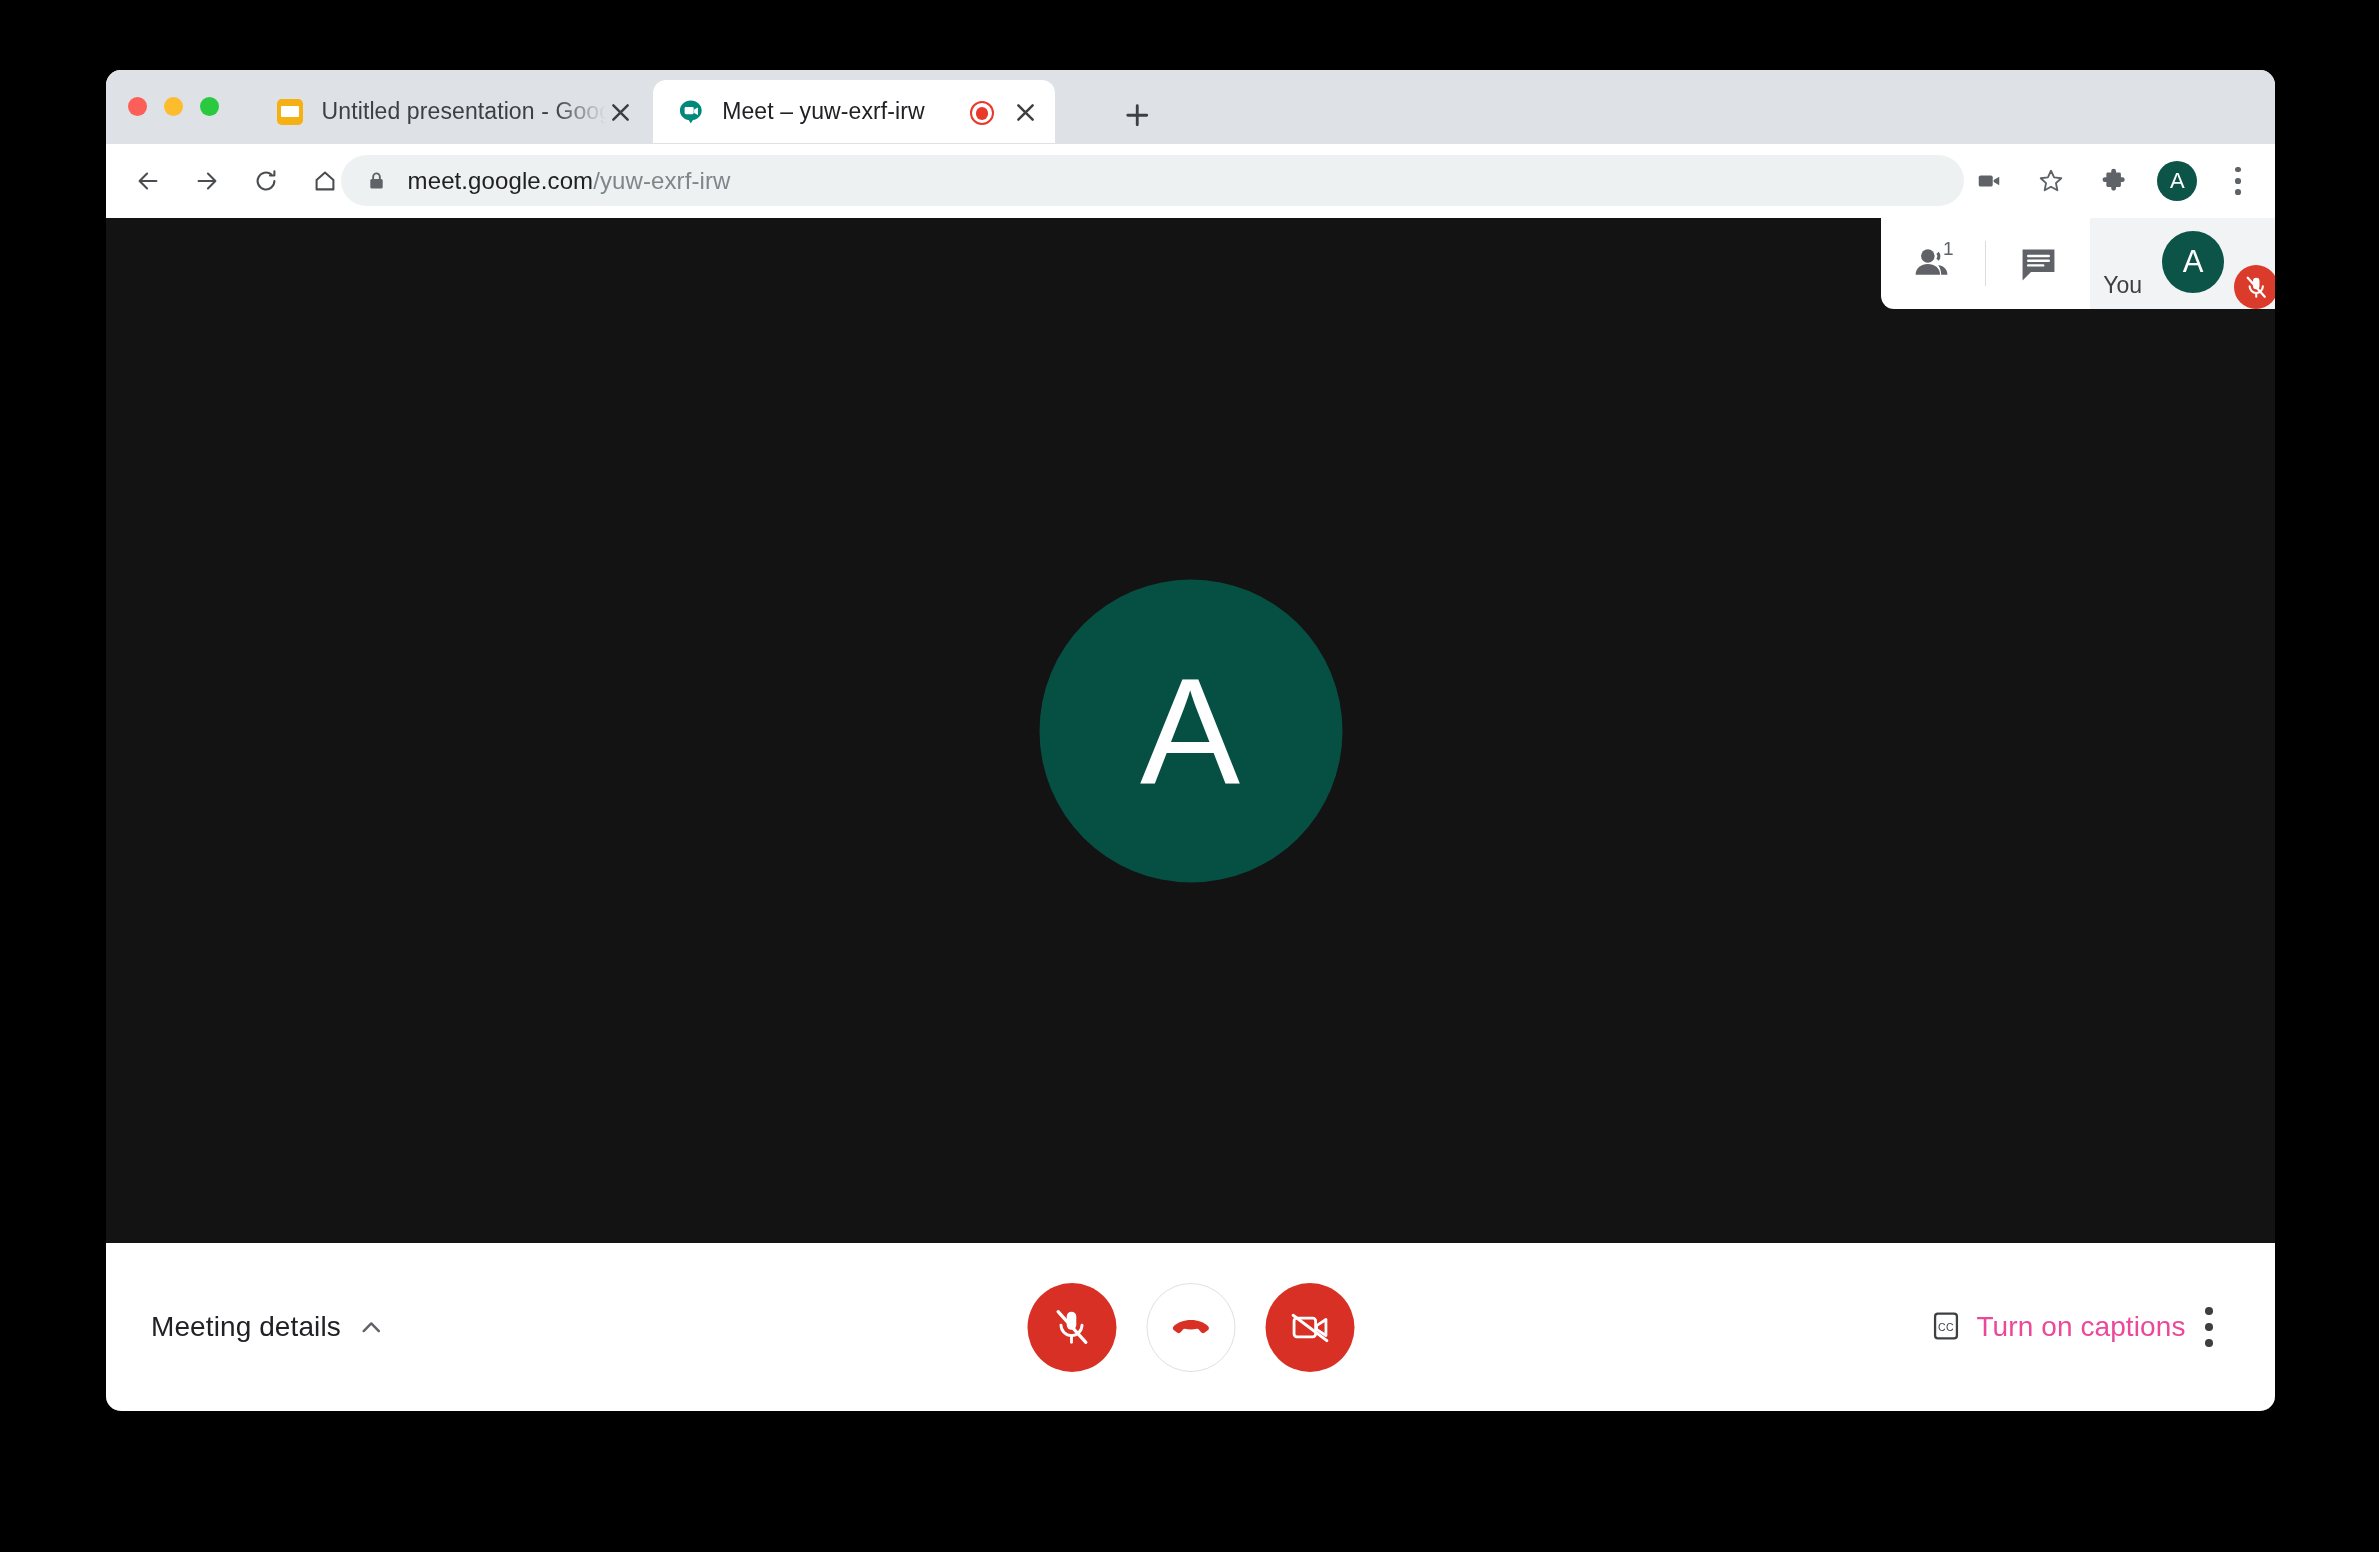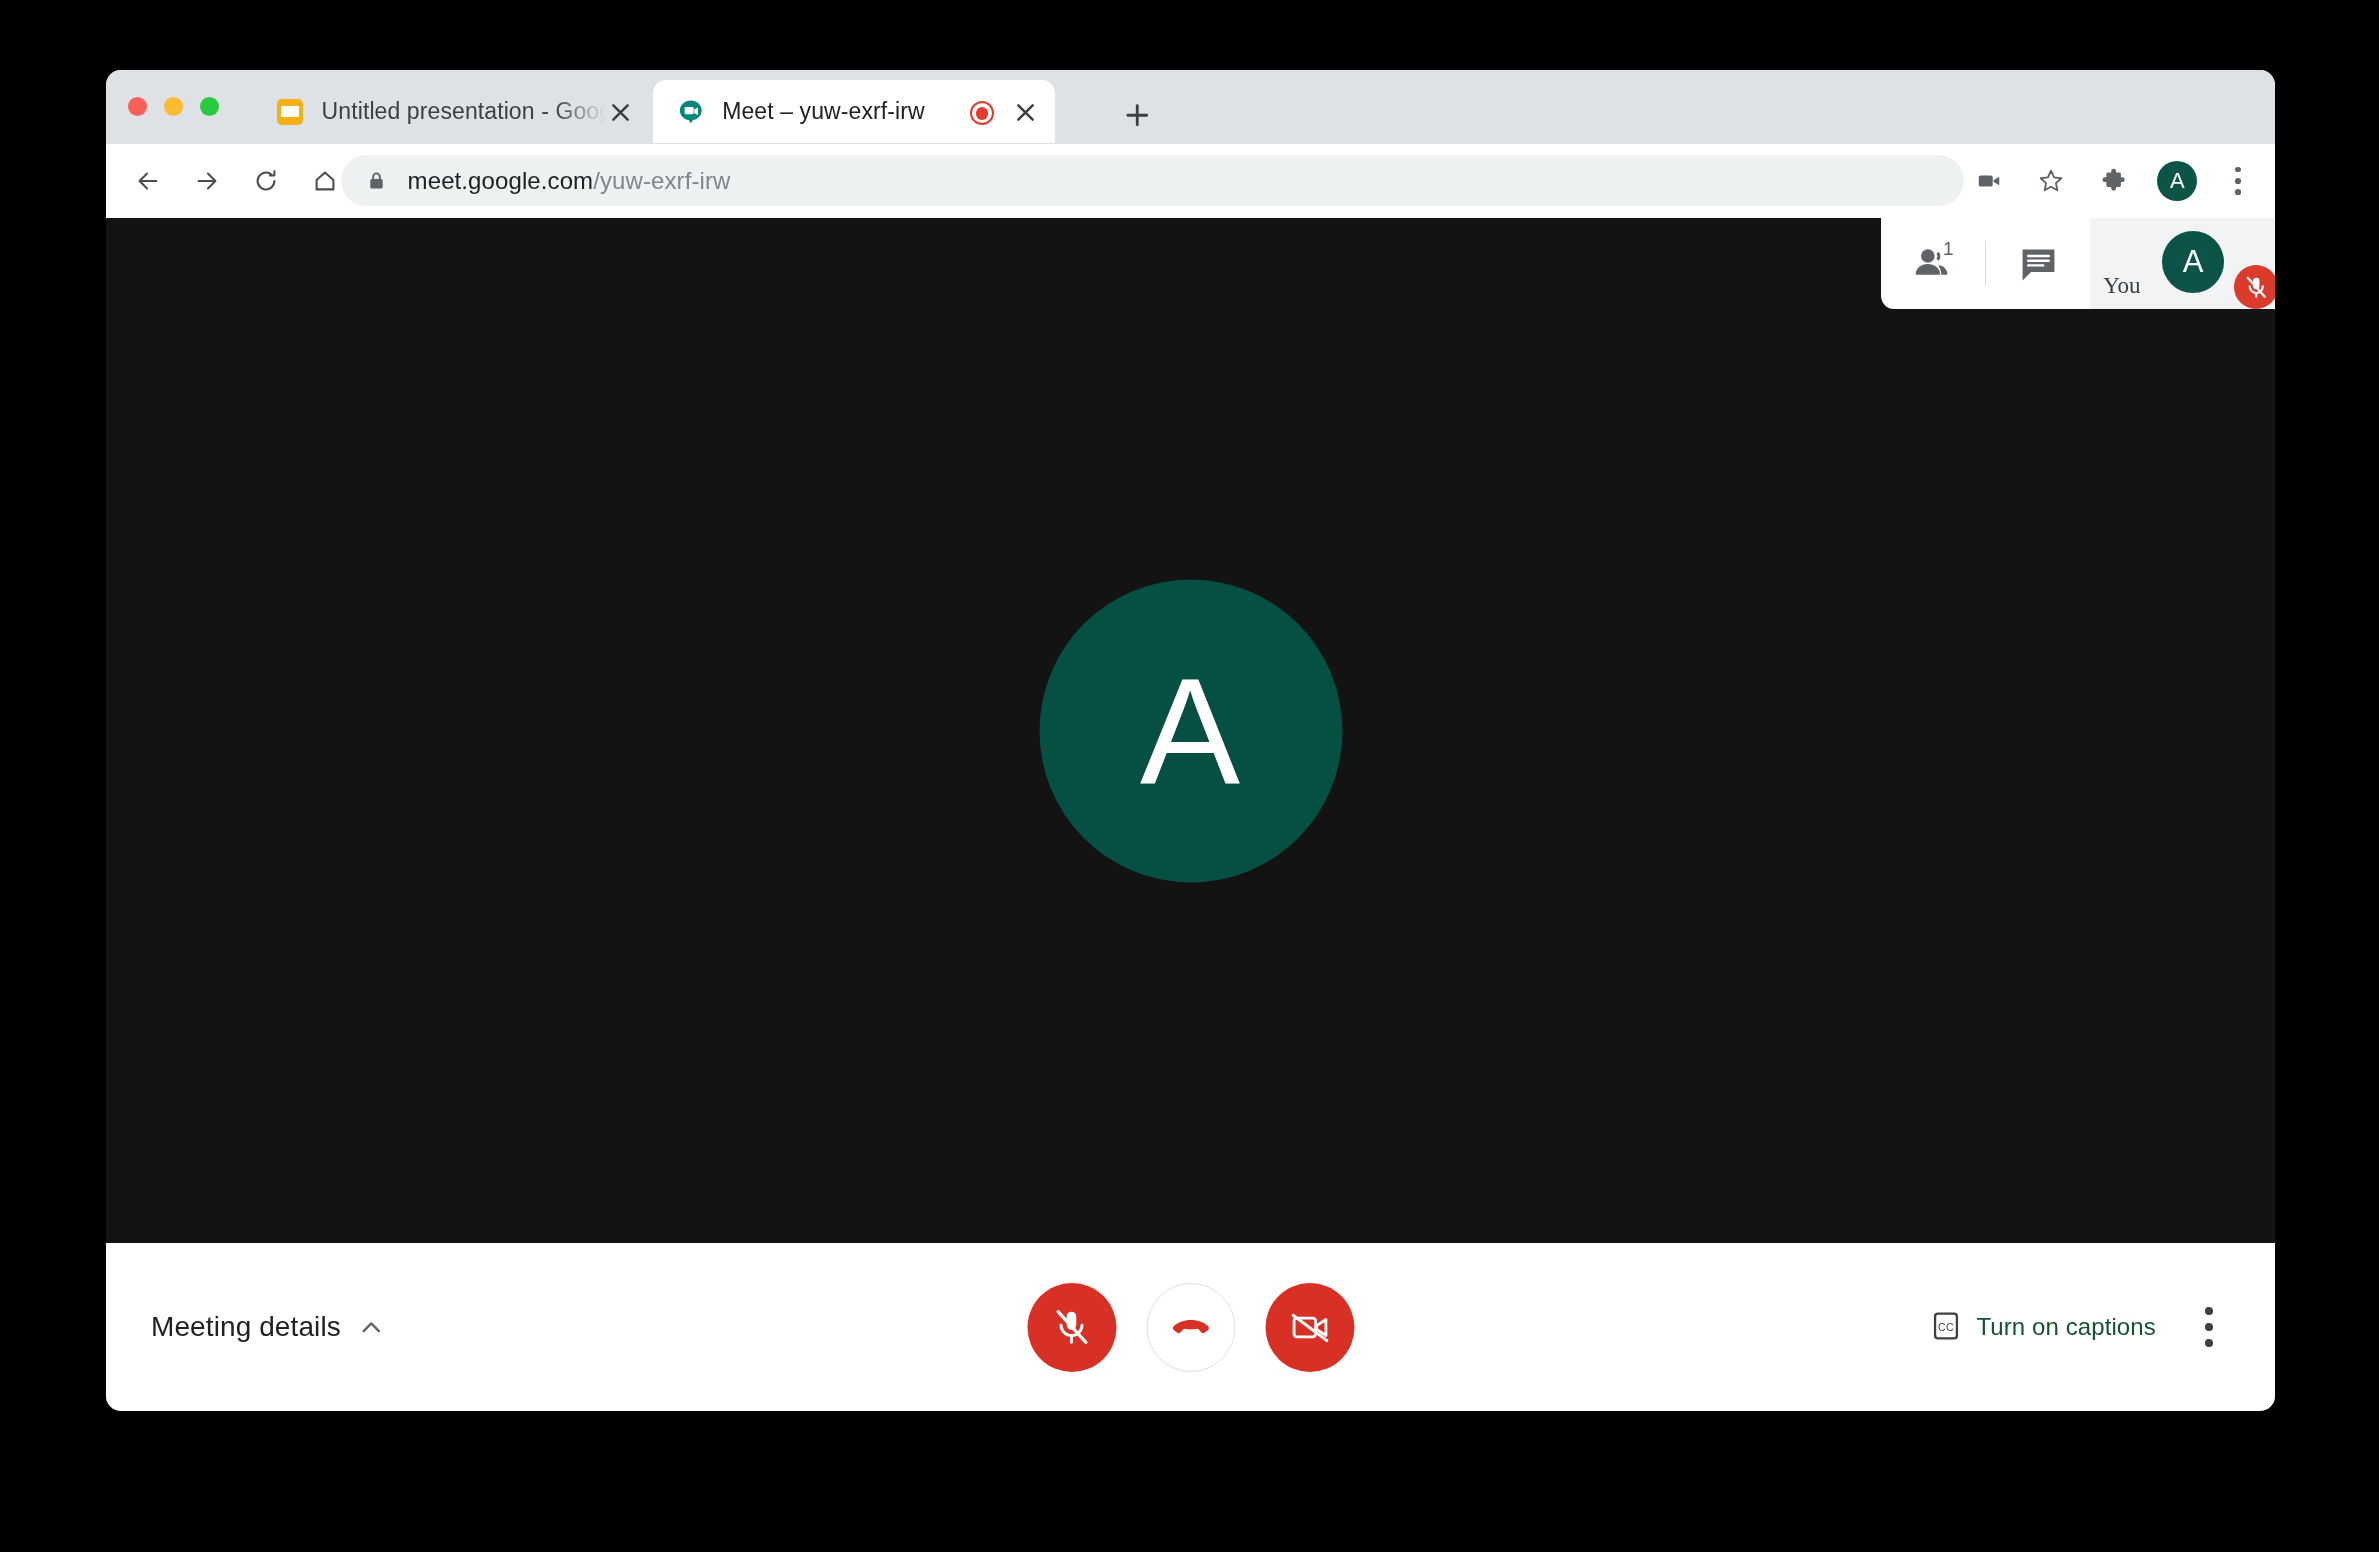--- a/index.html
+++ b/index.html
@@ -299,21 +299,20 @@
     display: flex;
     align-items: center;
   }
   .self-label {
     position: absolute;
     left: 13.2px;
     bottom: 12.3px;
     font-size: 23px;
     color: #3c4043;
     line-height: 1;
-    font-family: Liberation Serif, serif;
   }
   .self-avatar {
     position: absolute;
     left: 72px;
     top: 13.2px;
     width: 62px; height: 62px;
     border-radius: 50%;
     background: #0b5447;
     color: #ffffff;
     display: flex; align-items: center; justify-content: center;
@@ -383,22 +382,22 @@
     gap: 72px;
   }
   .action {
     display: flex;
     align-items: center;
     gap: 11.4px;
     width: 189px;
     color: #3c4043;
   }
   .action .act-label {
-    font-size: 24px;
-    color: #14532d;
+    font-size: 28px;
+    color: #ec4899;
     white-space: nowrap;
     letter-spacing: 0.1px;
   }
   .more-dots {
     width: 42px; height: 66px;
     display: flex; flex-direction: column;
     align-items: center; justify-content: center;
     gap: 8.5px;
   }
   .more-dots i {

